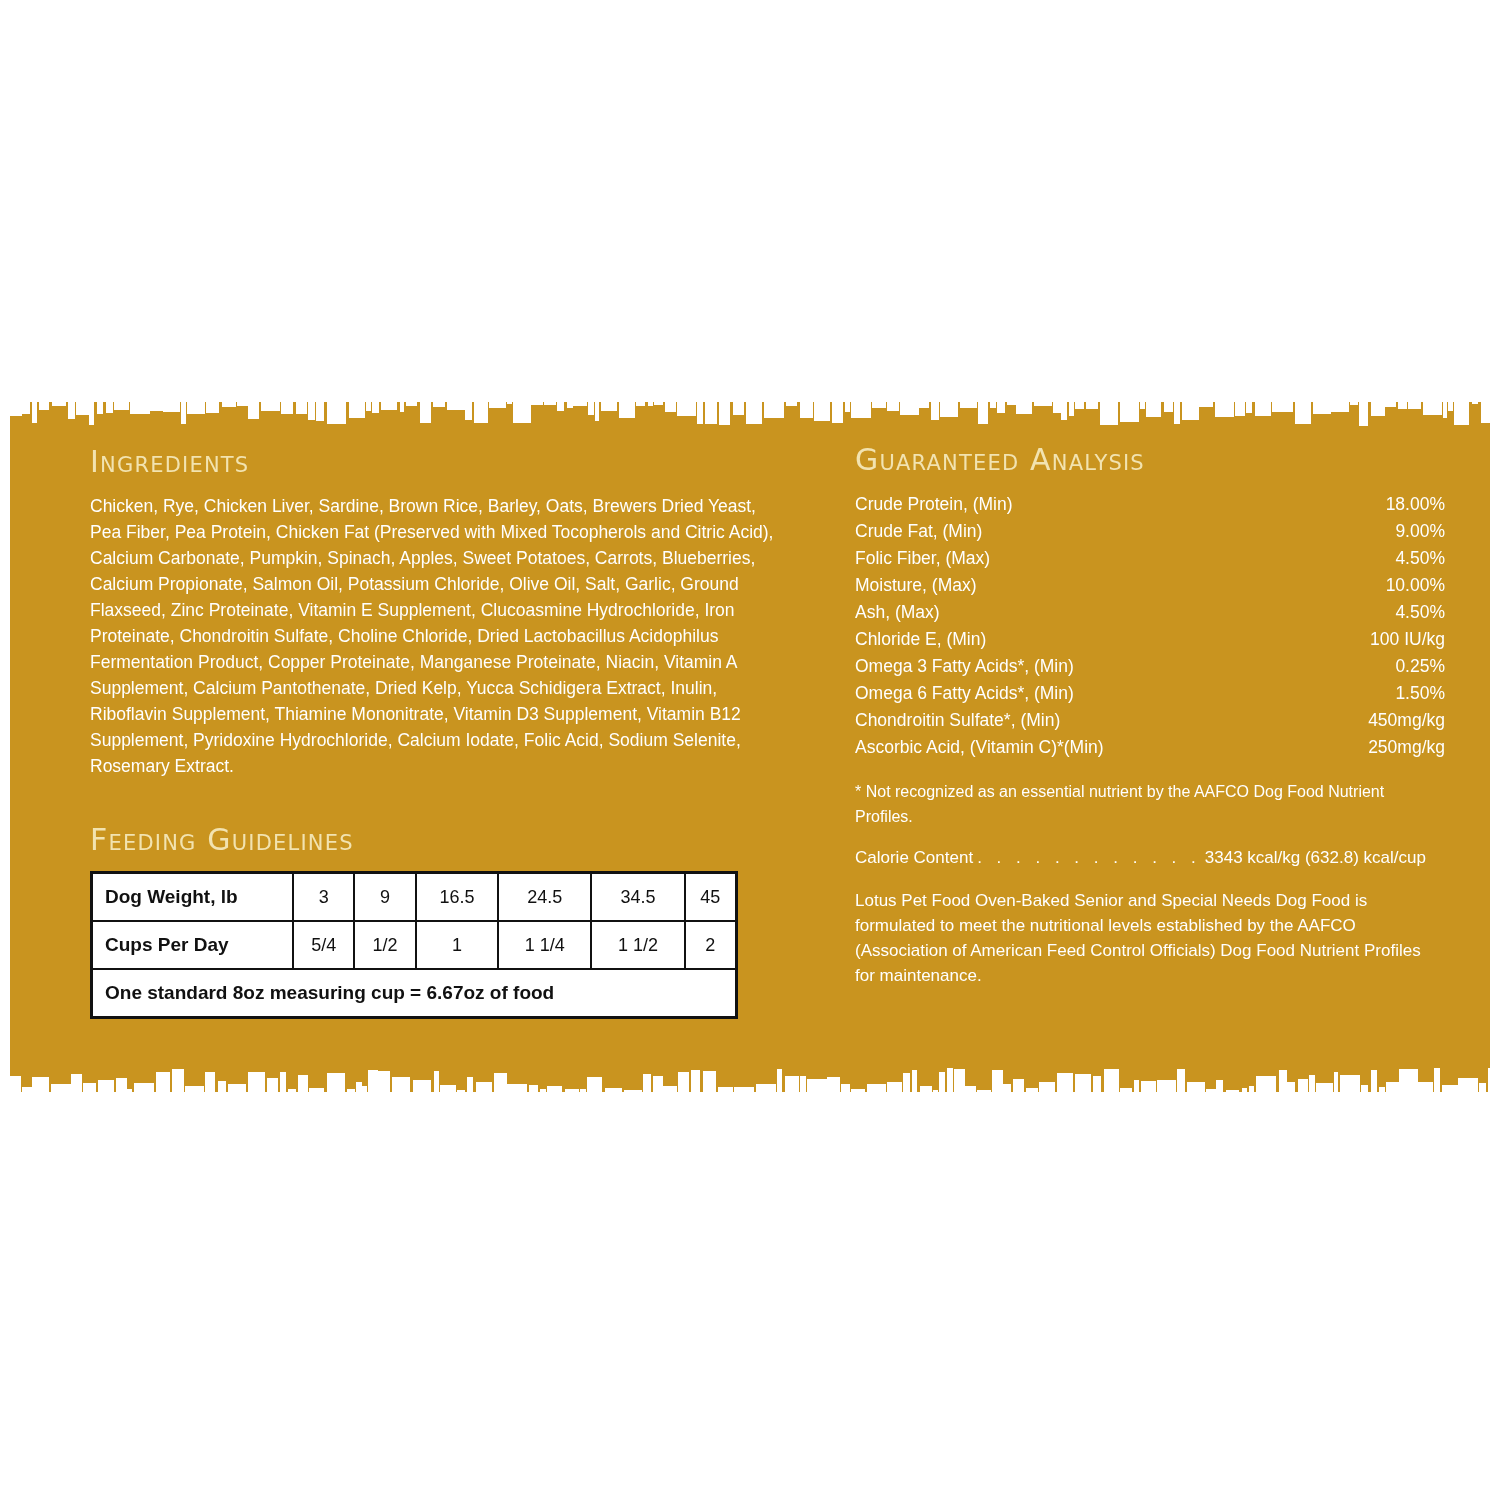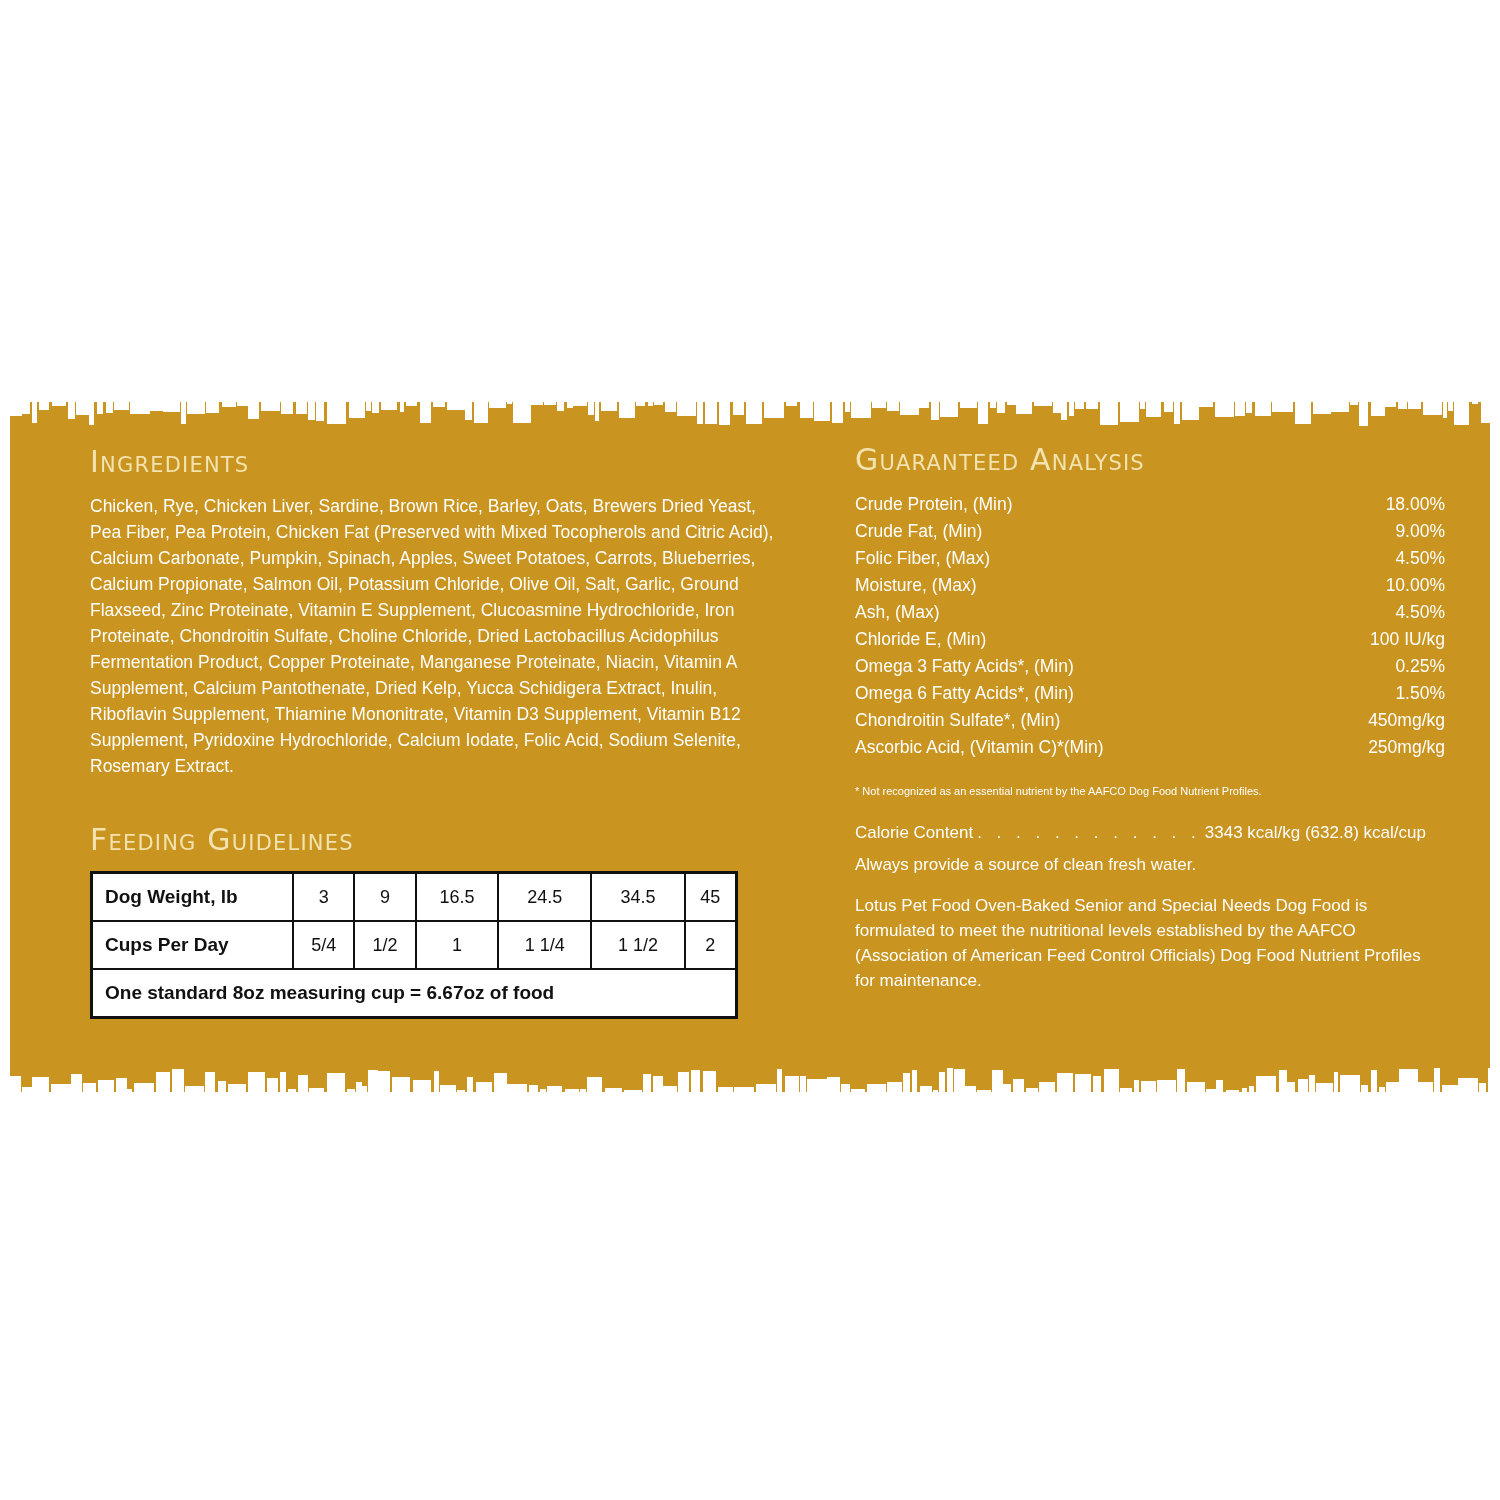--- a/index.html
+++ b/index.html
@@ -128,21 +128,21 @@
     font-size: 17.5px;
     line-height: 27px;
     font-family: "Liberation Sans", sans-serif;
   }
   .ga-row .k { white-space: nowrap; }
   .ga-row .v { white-space: nowrap; }
 
   .ga-note {
     margin-top: 18px;
     color: #ffffff;
-    font-size: 11px;
+    font-size: 16px;
     line-height: 25px;
   }
   .calorie-line {
     margin-top: 16px;
     color: #ffffff;
     font-size: 17px;
     line-height: 25px;
     display: flex;
     align-items: baseline;
     gap: 4px;
@@ -483,20 +483,19 @@
         </div>
 
         <div class="ga-note">* Not recognized as an essential nutrient by the AAFCO Dog Food Nutrient Profiles.</div>
 
         <div class="calorie-line">
           <span>Calorie Content</span>
           <span class="dots">. . . . . . . . . . . .</span>
           <span>3343 kcal/kg (632.8) kcal/cup</span>
         </div>
 
-        <div class="water-line">Always provide a source of clean fresh water.</div>
 
         <div class="aafco-para">Lotus Pet Food Oven-Baked Senior and Special Needs Dog Food is formulated to meet the nutritional levels established by the AAFCO (Association of American Feed Control Officials) Dog Food Nutrient Profiles for maintenance.</div>
       </div>
 
     </div>
   </div>
 </div>
 
 </body></html>

